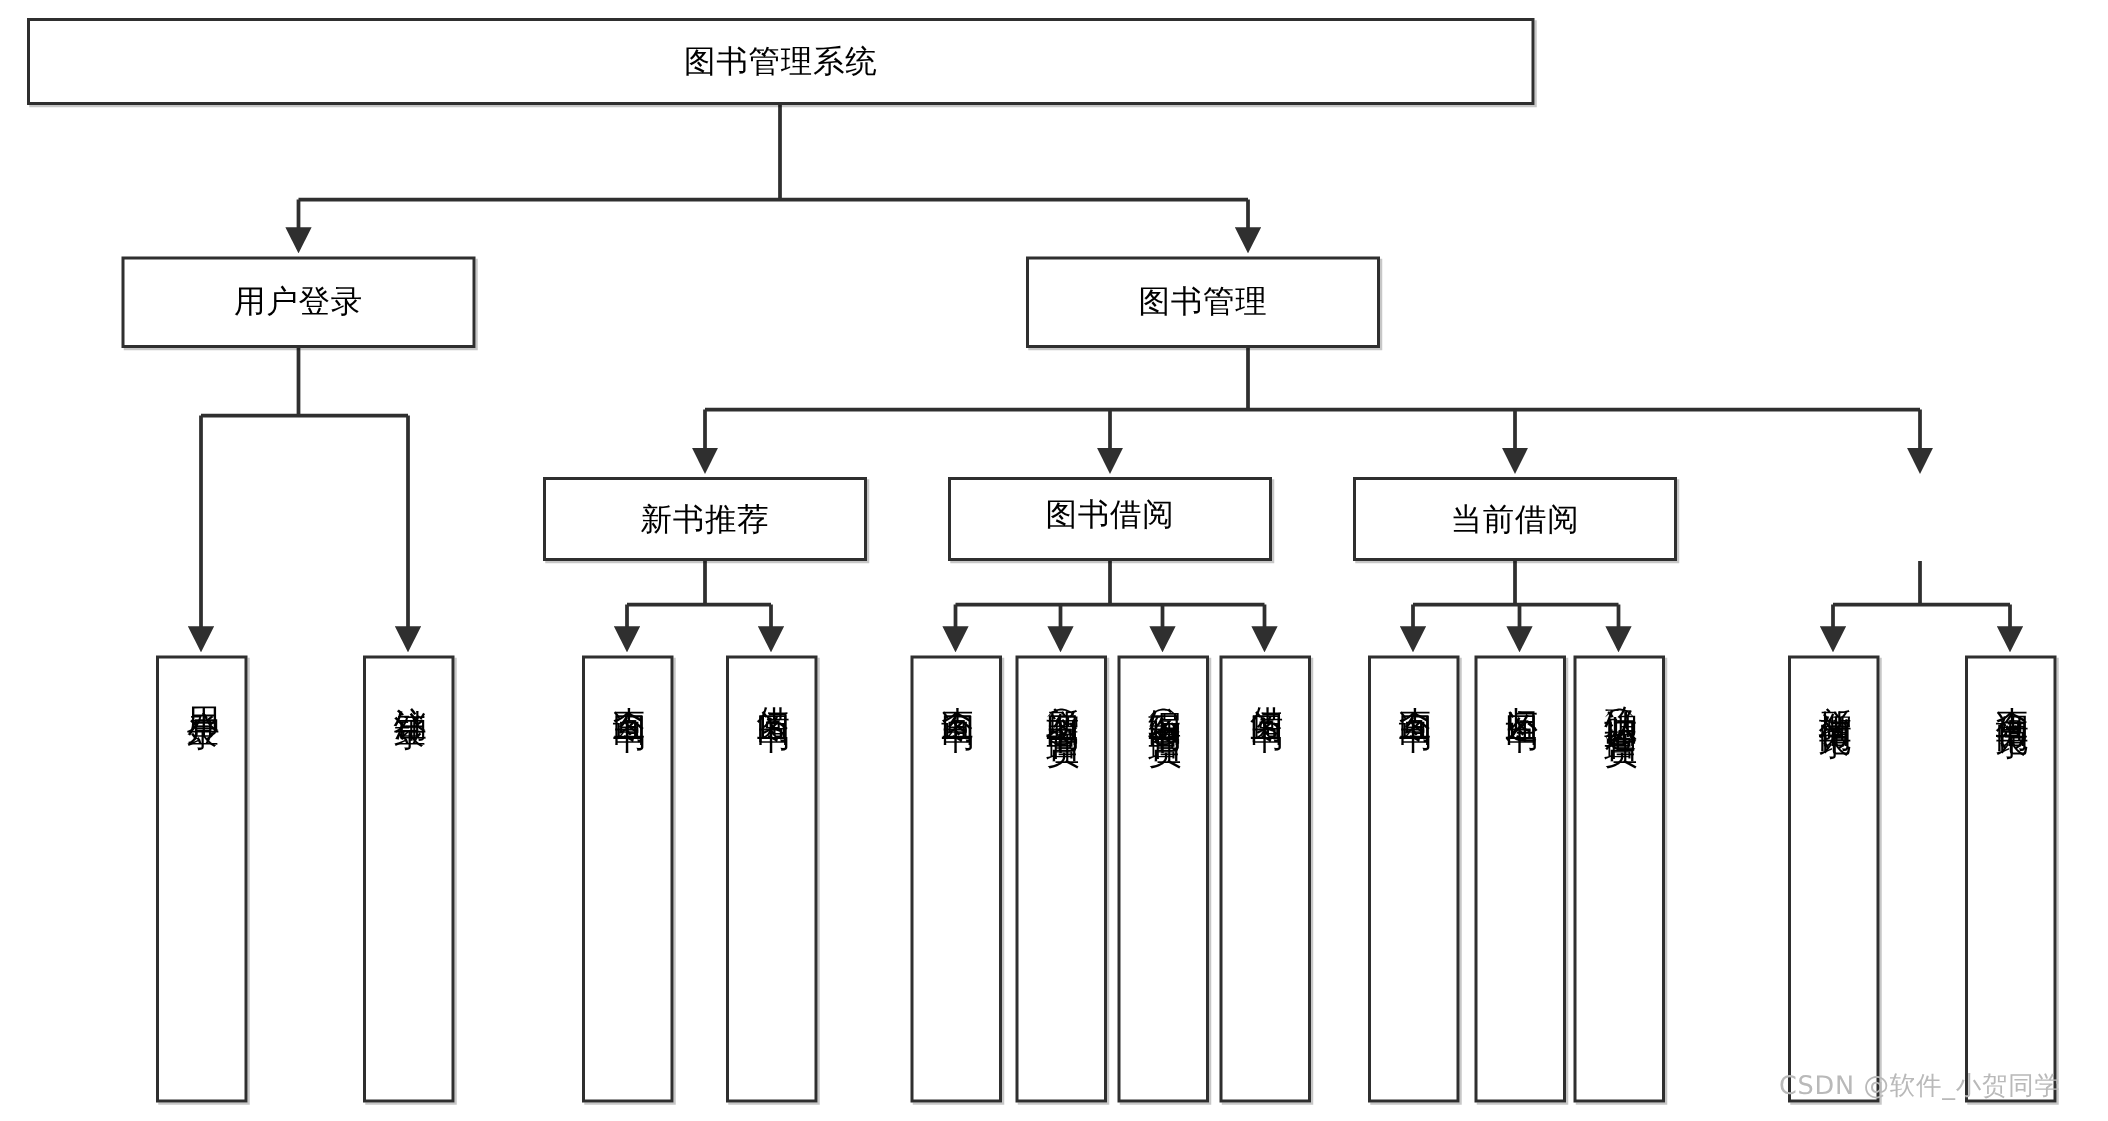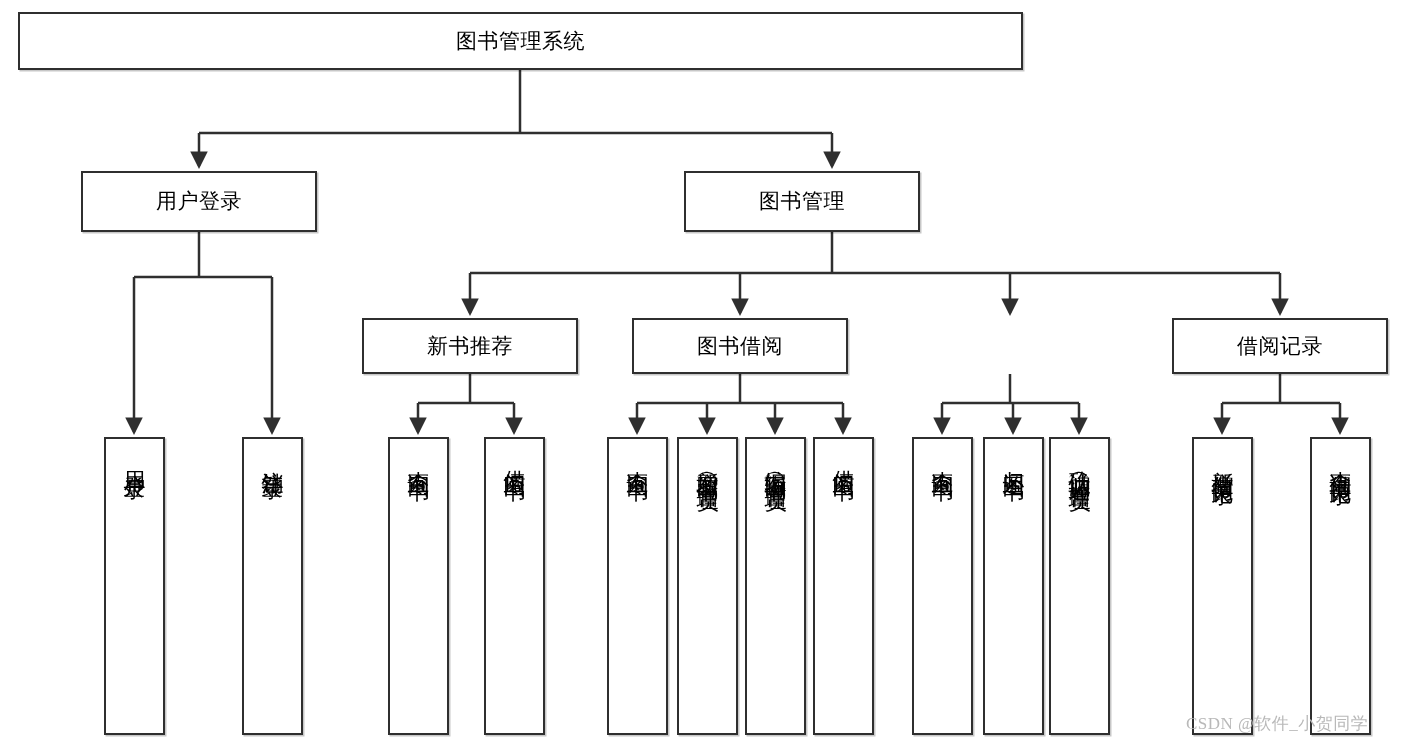--- a/index.html
+++ b/index.html
@@ -57,21 +57,20 @@
     line-height: 1;
   }
   .watermark {
     position: absolute;
     left: 1186px;
     top: 712px;
     font-size: 17px;
     color: #b9b9b9;
     white-space: nowrap;
     letter-spacing: 0.5px;
-    font-family: Liberation Serif, serif;
   }
 </style>
 </head>
 <body>
 
 <div id="canvas">
 
   <svg id="edges" viewBox="0 0 1405 747" xmlns="http://www.w3.org/2000/svg">
     <defs>
       <marker id="arrow" viewBox="0 0 12 12" refX="10" refY="6" markerWidth="7" markerHeight="7" orient="auto-start-reverse">
@@ -129,25 +128,25 @@
   <div class="node horiz" style="left: 81px; top: 171px; width: 236px; height: 61px;">
     <span class="node-label">用户登录</span>
   </div>
   <div class="node horiz" style="left: 684px; top: 171px; width: 236px; height: 61px;">
     <span class="node-label">图书管理</span>
   </div>
 
   <div class="node horiz" style="left: 362px; top: 318px; width: 216px; height: 56px;">
     <span class="node-label">新书推荐</span>
   </div>
-  <div class="node horiz" style="left: 632px; top: 318px; width: 216px; height: 56px;">
+  <div class="node horiz" style="left: 632px; top: 318px; width: 216px; height: 56px; font-family: Liberation Mono, monospace;">
     <span class="node-label">图书借阅</span>
   </div>
-  <div class="node horiz" style="left: 1172px; top: 318px; width: 216px; height: 56px;">
-    <span class="node-label">借阅记录</span>
+  <div class="node horiz" style="left: 902px; top: 318px; width: 216px; height: 56px;">
+    <span class="node-label">当前借阅</span>
   </div>
 
   <div class="node vert" style="left: 104px; top: 437px; width: 61px; height: 298px;">
     <span class="node-label">用户登录</span>
   </div>
   <div class="node vert" style="left: 242px; top: 437px; width: 61px; height: 298px;">
     <span class="node-label">注销登录</span>
   </div>
   <div class="node vert" style="left: 388px; top: 437px; width: 61px; height: 298px;">
     <span class="node-label">查询图书</span>

